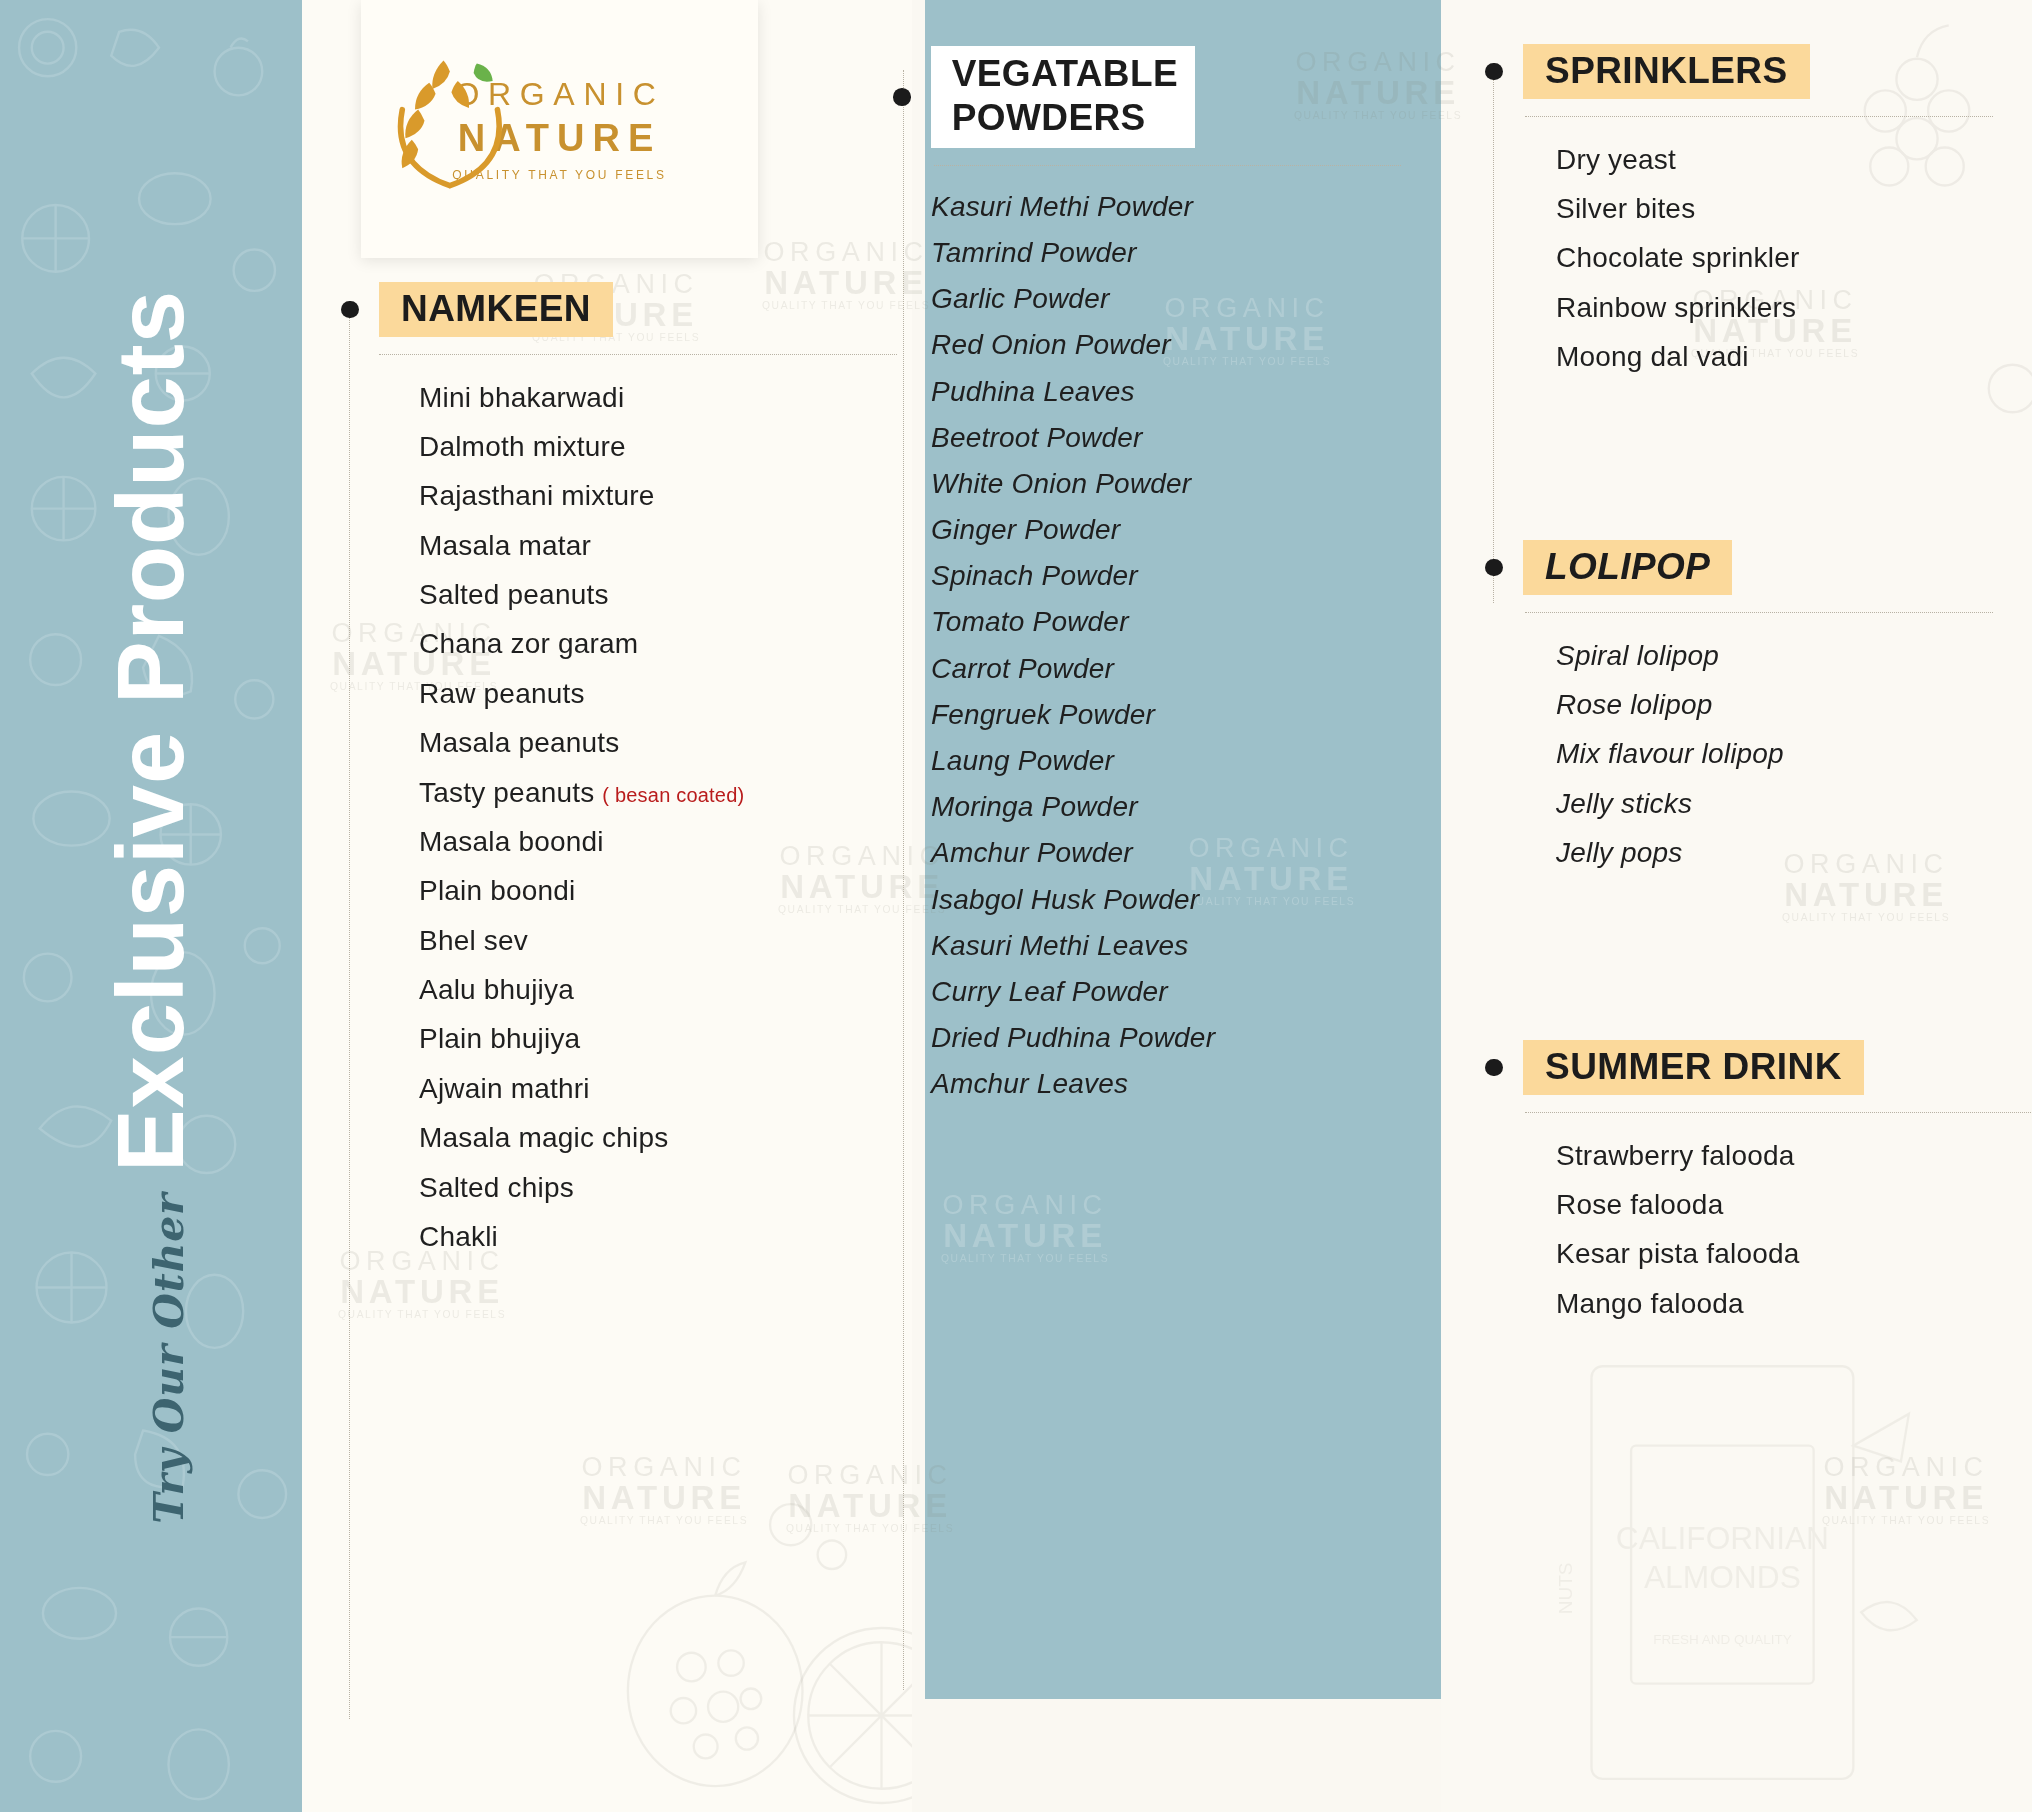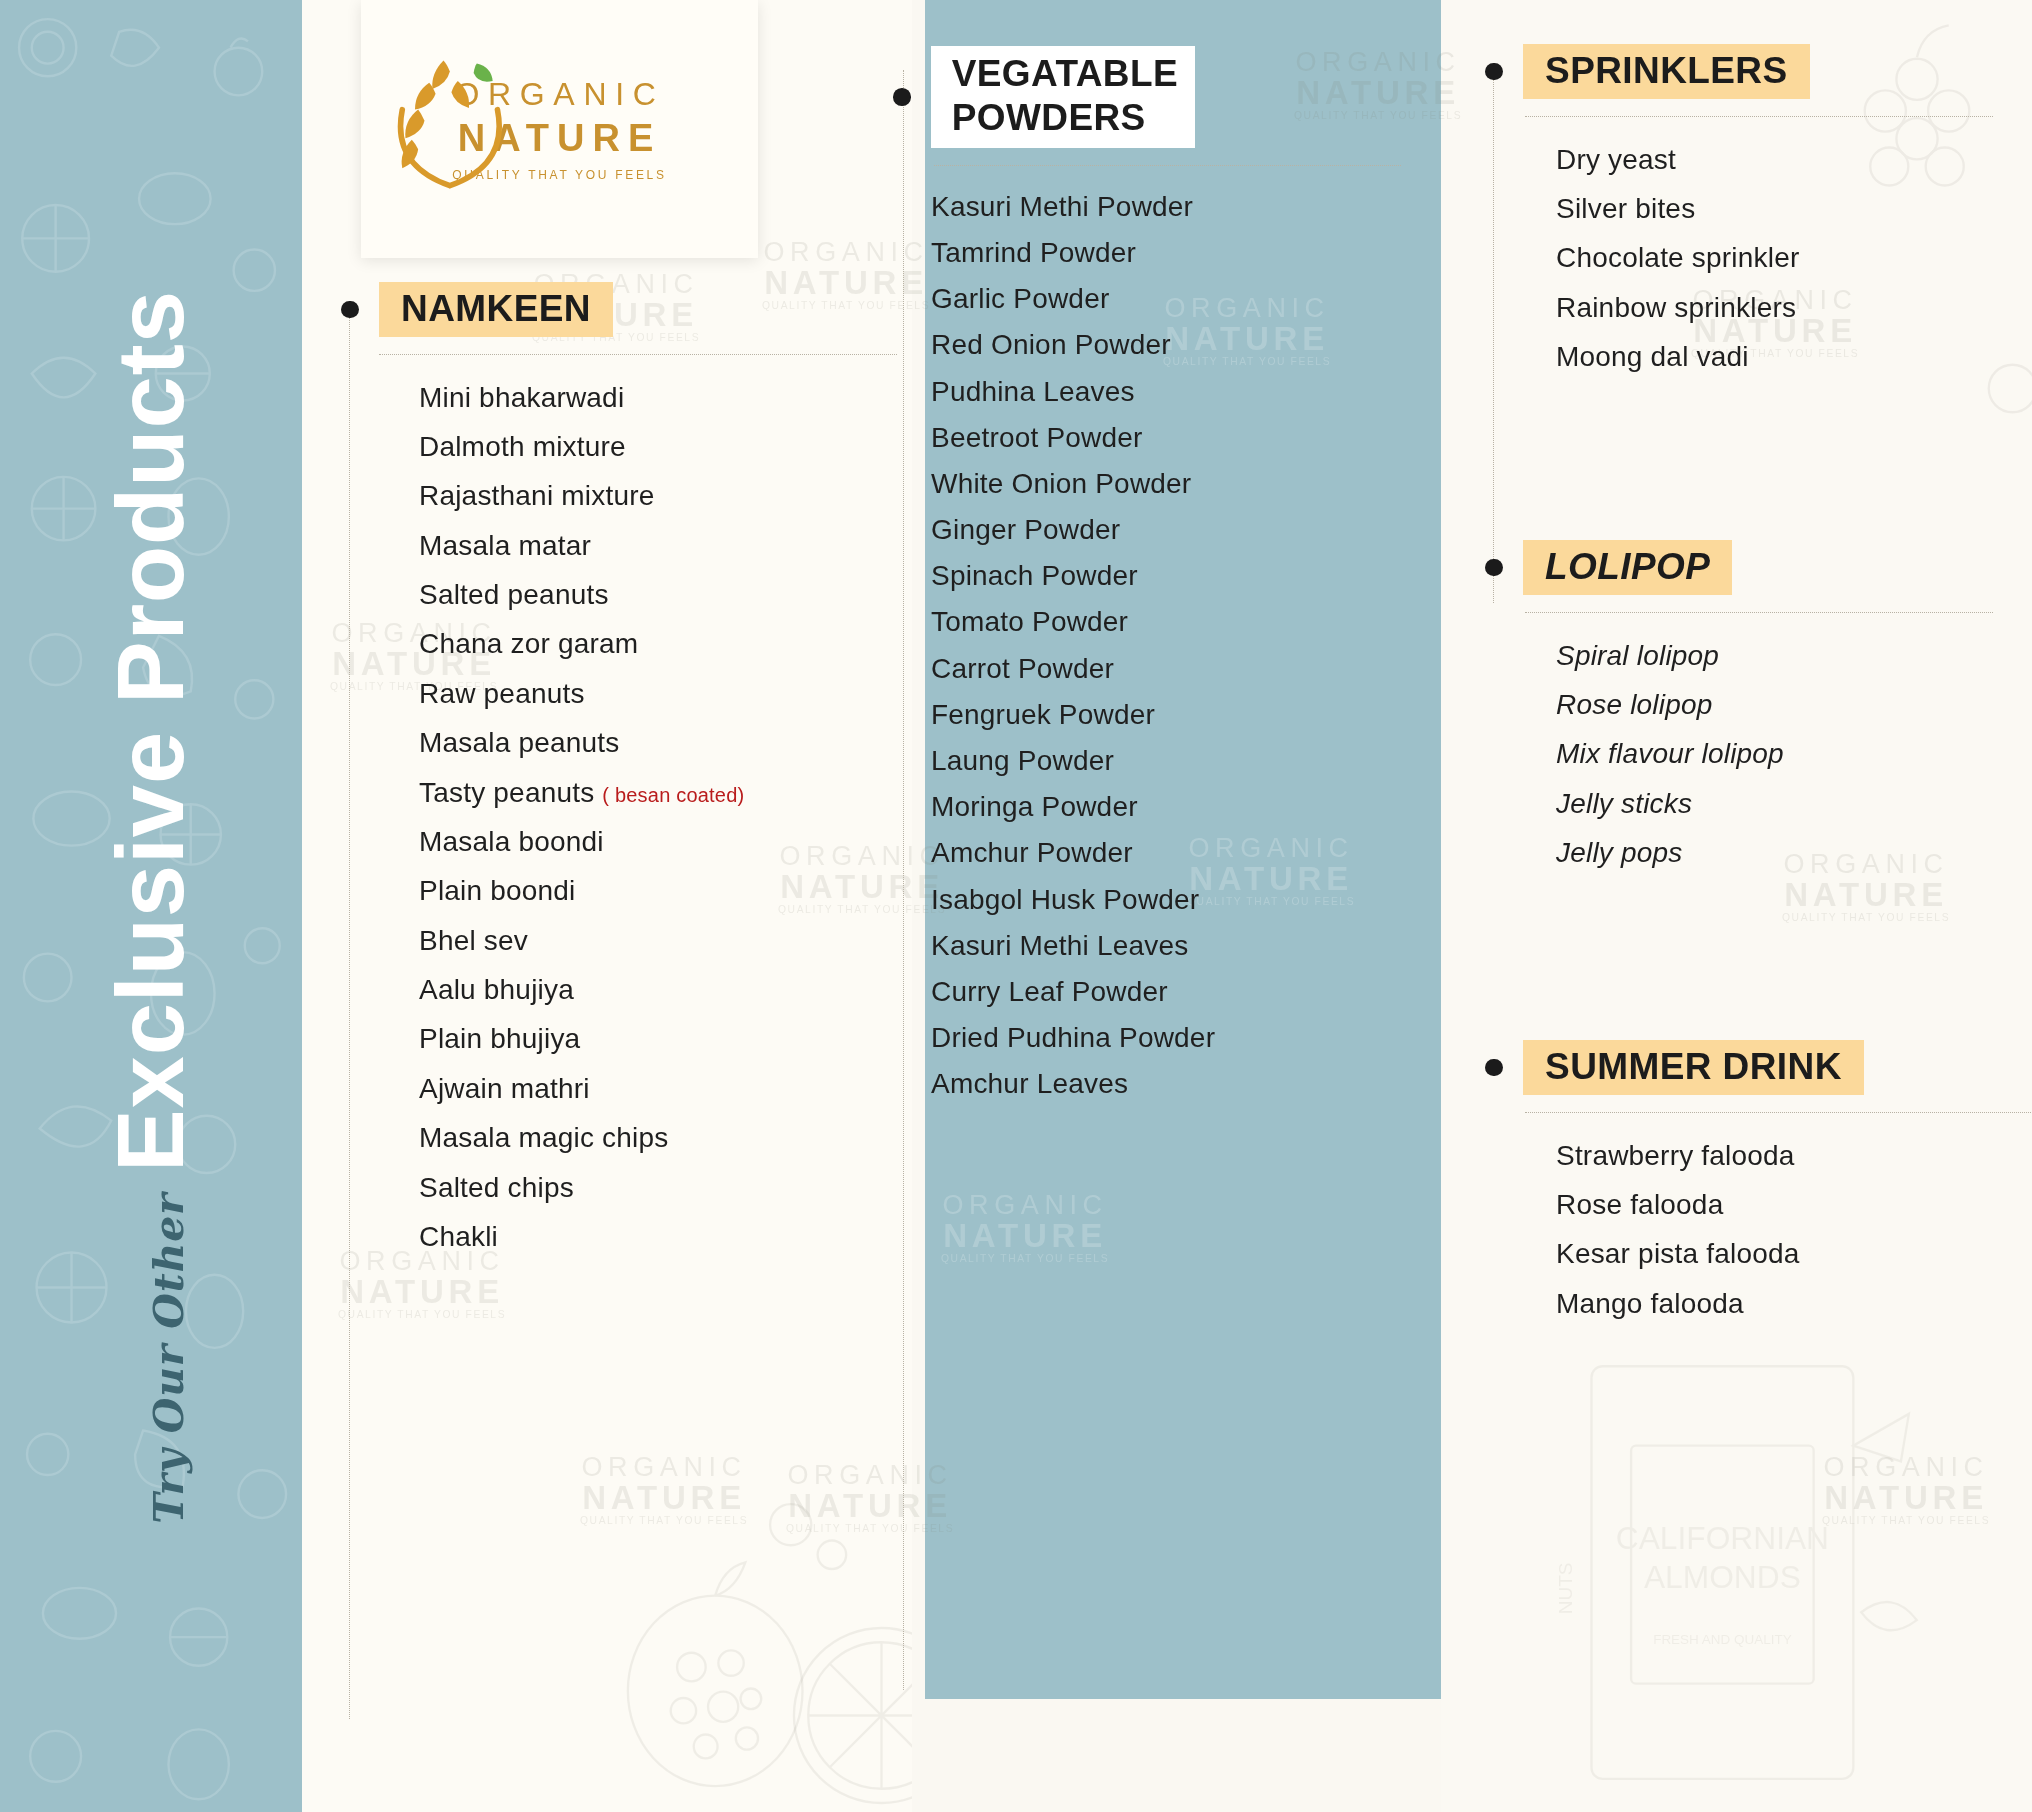--- a/index.html
+++ b/index.html
@@ -180,21 +180,21 @@
     color: #b91c1c;
   }
 
   
   #sec-namkeen { left: 341px; top: 282px; width: 556px; }
   #sec-namkeen ul.items { padding-left: 78px; }
   #sec-namkeen .dotline { margin-left: 38px; }
 
   #sec-veg { left: 893px; top: 46px; width: 508px; }
   #sec-veg .head-chip { padding: 6.4px 17.5px 8px 20.6px; }
-  #sec-veg ul.items { padding-left: 38px; }
+  #sec-veg ul.items { padding-left: 38px; font-style: italic; }
   #sec-veg .dotline { margin-left: 41px; }
   #sec-veg ul.items li { padding: 7.1px 0; }
 
   #sec-sprinklers { left: 1485px; top: 44px; width: 508px; }
   #sec-sprinklers ul.items { padding-left: 71px; }
   #sec-sprinklers .dotline { margin-left: 40px; }
 
   #sec-lolipop { left: 1485px; top: 540px; width: 508px; font-style: italic; }
   #sec-lolipop ul.items { padding-left: 71px; }
   #sec-lolipop .dotline { margin-left: 40px; }

